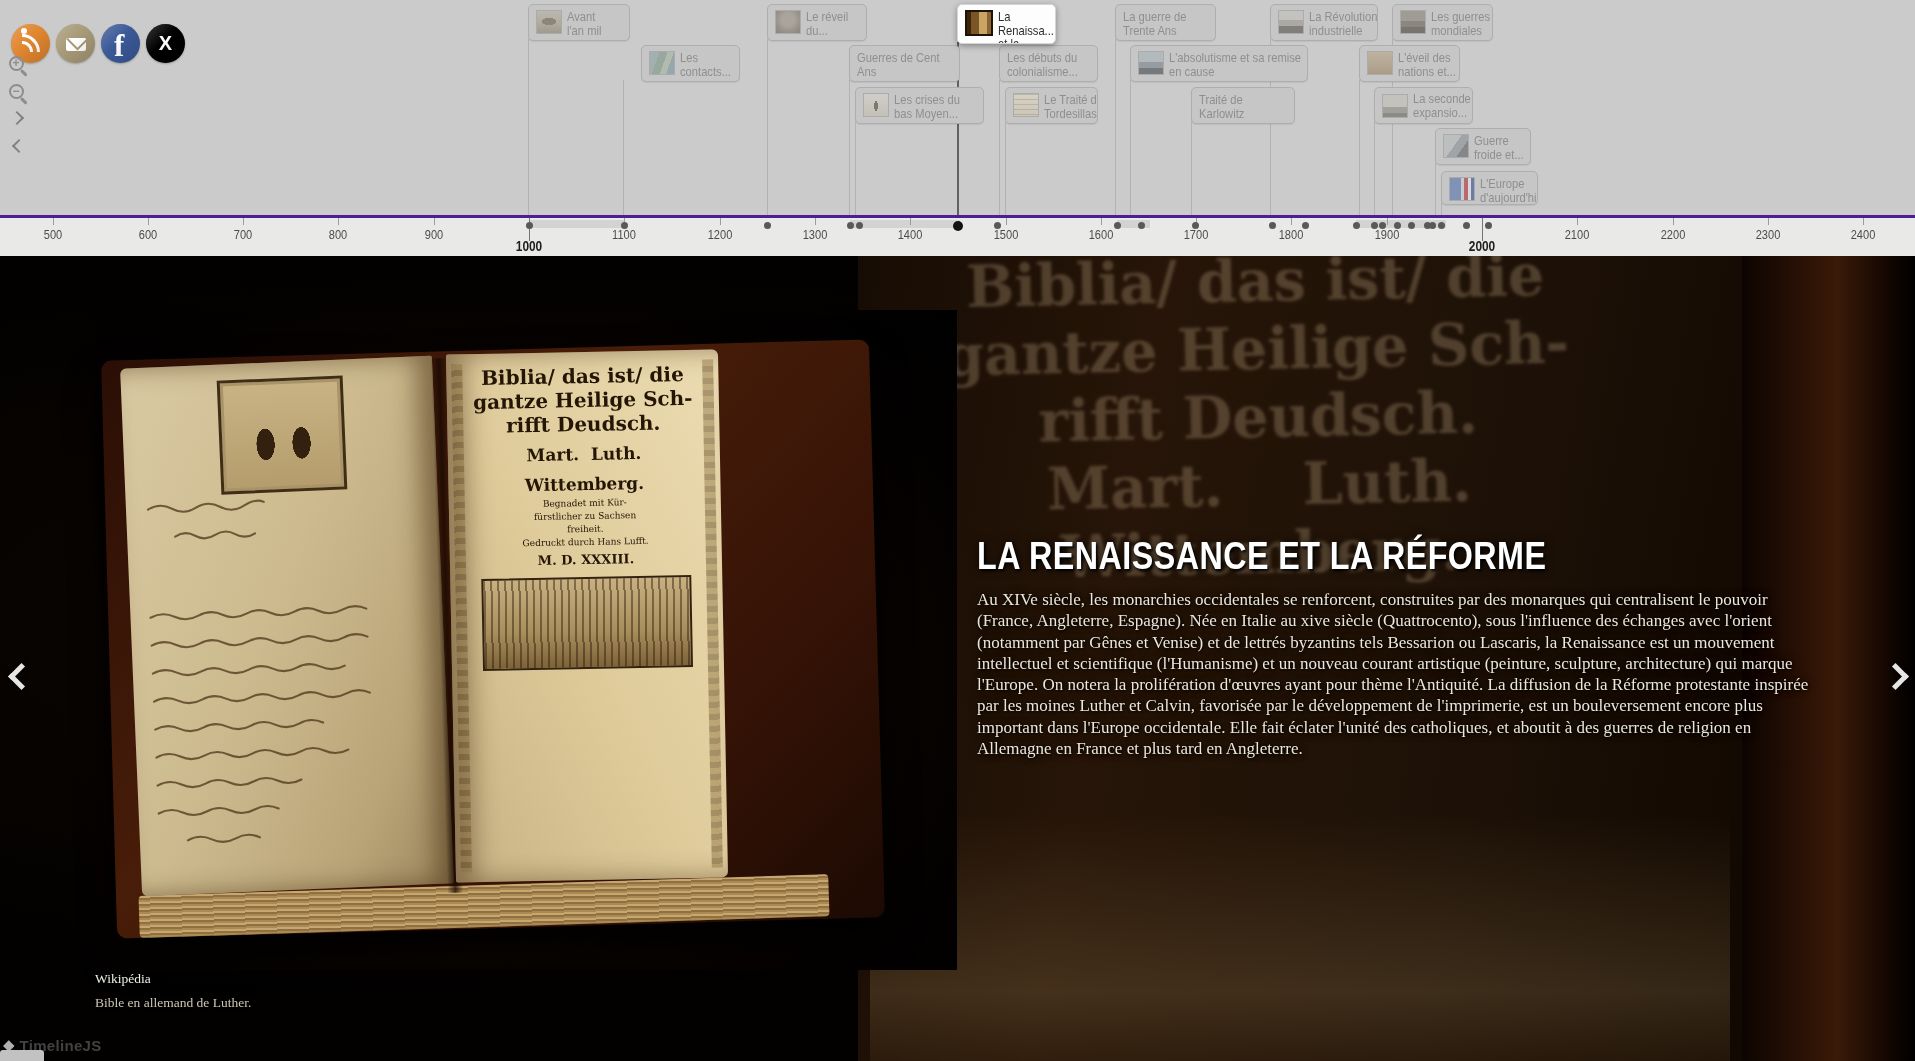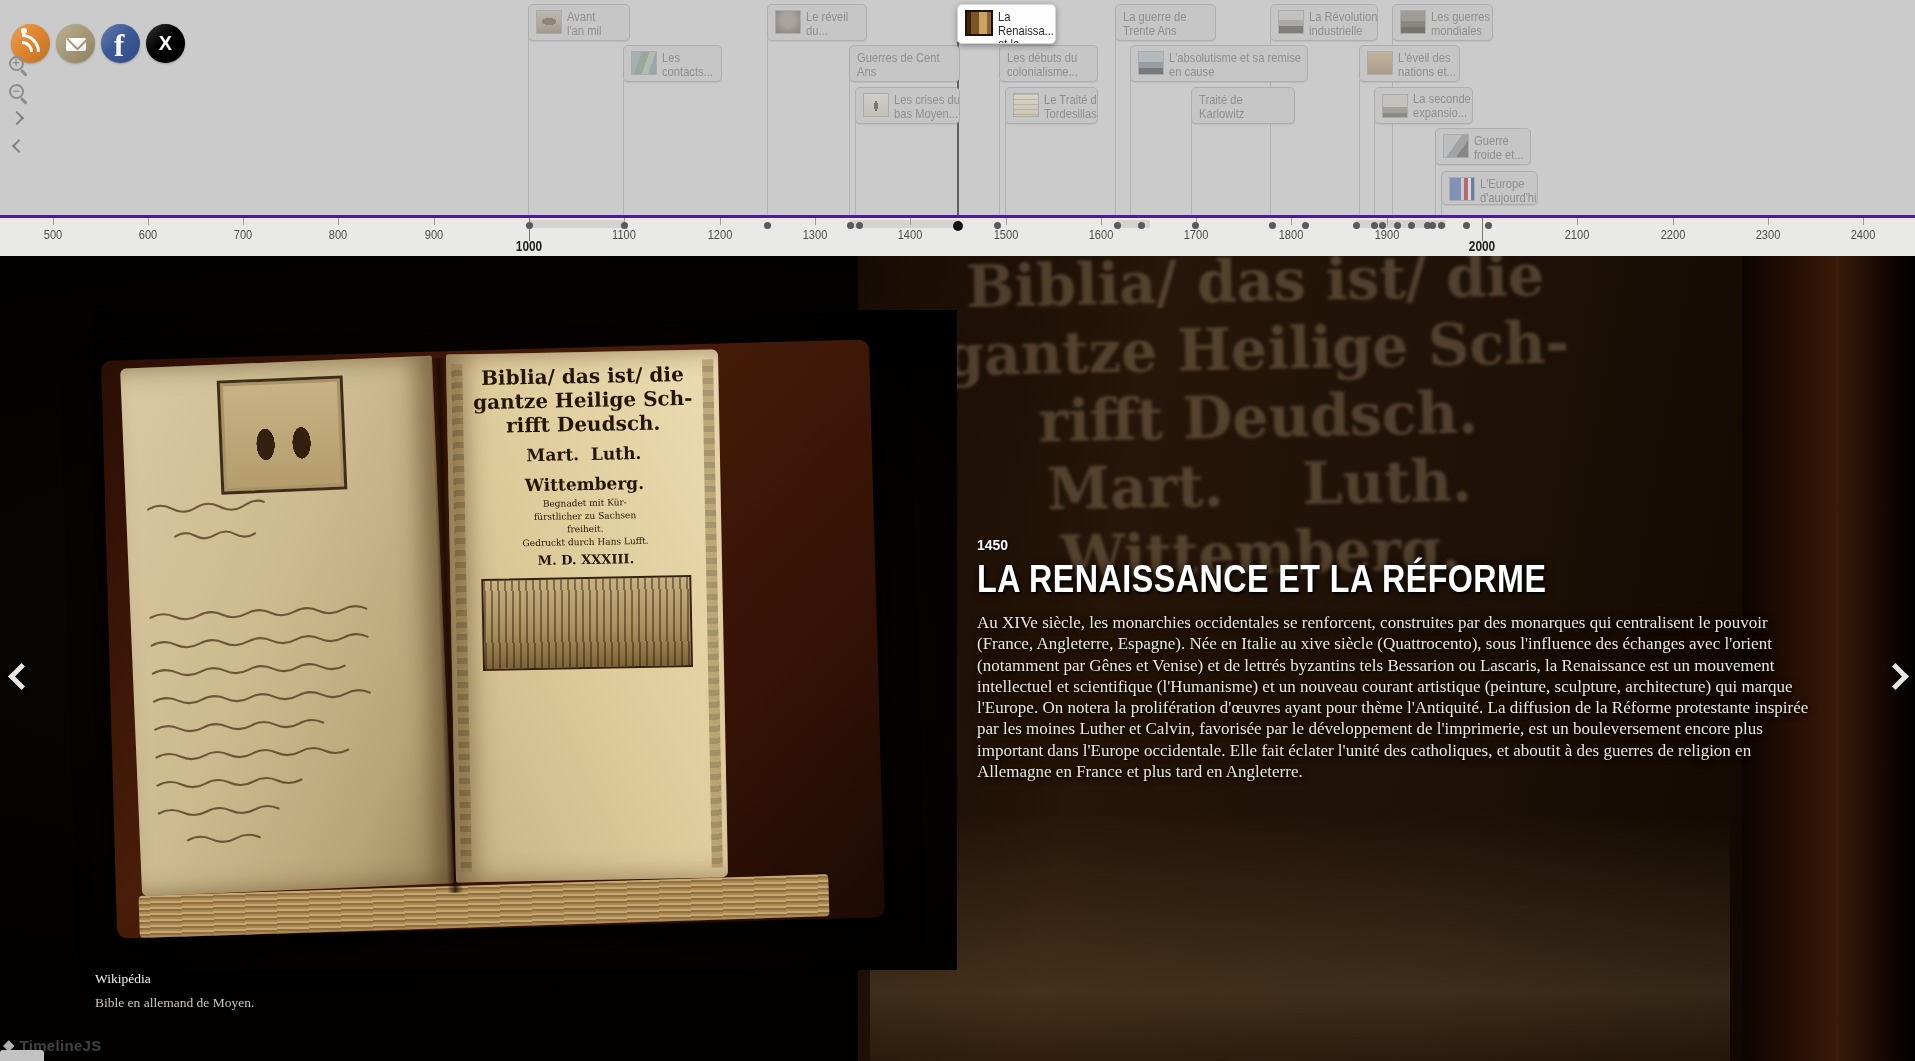--- a/index.html
+++ b/index.html
@@ -198,21 +198,21 @@
         </div>
         <div class="stem" style="left: 1392px; top: 39px; height: 176px;"></div>
         <div class="ev" style="left: 1392px; top: 4px; width: 101px; height: 37px;">
           <span class="th th-soldiers"></span>
           <span class="lbl">
             <span>Les guerres</span>
             <span>mondiales</span>
           </span>
         </div>
         <div class="stem" style="left: 623px; top: 80px; height: 135px;"></div>
-        <div class="ev" style="left: 623px; top: 45px; width: 99px; height: 37px;">
+        <div class="ev" style="left: 641px; top: 45px; width: 99px; height: 37px;">
           <span class="th th-map"></span>
           <span class="lbl">
             <span>Les</span>
             <span>contacts...</span>
           </span>
         </div>
         <div class="stem" style="left: 849px; top: 80px; height: 135px;"></div>
         <div class="ev" style="left: 849px; top: 45px; width: 111px; height: 37px;">
           <span class="lbl">
             <span>Guerres de Cent</span>
@@ -236,21 +236,21 @@
         </div>
         <div class="stem" style="left: 1359px; top: 80px; height: 135px;"></div>
         <div class="ev" style="left: 1359px; top: 45px; width: 101px; height: 37px;">
           <span class="th th-engraving2"></span>
           <span class="lbl">
             <span>L'éveil des</span>
             <span>nations et...</span>
           </span>
         </div>
         <div class="stem" style="left: 855px; top: 122px; height: 93px;"></div>
-        <div class="ev" style="left: 855px; top: 87px; width: 105px; height: 37px;">
+        <div class="ev" style="left: 855px; top: 87px; width: 129px; height: 37px;">
           <span class="th th-engraving"></span>
           <span class="lbl">
             <span>Les crises du</span>
             <span>bas Moyen...</span>
           </span>
         </div>
         <div class="stem" style="left: 1005px; top: 122px; height: 93px;"></div>
         <div class="ev" style="left: 1005px; top: 87px; width: 93px; height: 37px;">
           <span class="th th-document"></span>
           <span class="lbl">
@@ -411,24 +411,23 @@
             <div class="bl l3">fürstlicher zu Sachsen</div>
             <div class="bl l3">freiheit.</div>
             <div class="bl l3">Gedruckt durch Hans Lufft.</div>
             <div class="bl l4">M. D. XXXIII.</div>
             <div class="rp-fig"></div>
           </div>
       </div>
     </div>
 
     <div class="credit">Wikipédia</div>
-    <div class="caption">Bible en allemand de Moyen.</div>
+    <div class="caption">Bible en allemand de Luther.</div>
 
     <div class="textblock">
-      <p class="slide-date">1450</p>
       <h1 class="slide-title">LA RENAISSANCE ET LA RÉFORME</h1>
       <p class="slide-body">Au XIVe siècle, les monarchies occidentales se renforcent, construites par des monarques qui centralisent le pouvoir (France, Angleterre, Espagne). Née en Italie au xive siècle (Quattrocento), sous l'influence des échanges avec l'orient (notamment par Gênes et Venise) et de lettrés byzantins tels Bessarion ou Lascaris, la Renaissance est un mouvement intellectuel et scientifique (l'Humanisme) et un nouveau courant artistique (peinture, sculpture, architecture) qui marque l'Europe. On notera la prolifération d'œuvres ayant pour thème l'Antiquité. La diffusion de la Réforme protestante inspirée par les moines Luther et Calvin, favorisée par le développement de l'imprimerie, est un bouleversement encore plus important dans l'Europe occidentale. Elle fait éclater l'unité des catholiques, et aboutit à des guerres de religion en Allemagne en France et plus tard en Angleterre.</p>
     </div>
 
     <div class="nav-arrow arrow-left" title="Previous slide">
         <span class="bar"></span>
       </div>
     <div class="nav-arrow arrow-right" title="Next slide">
         <span class="bar"></span>
       </div>

